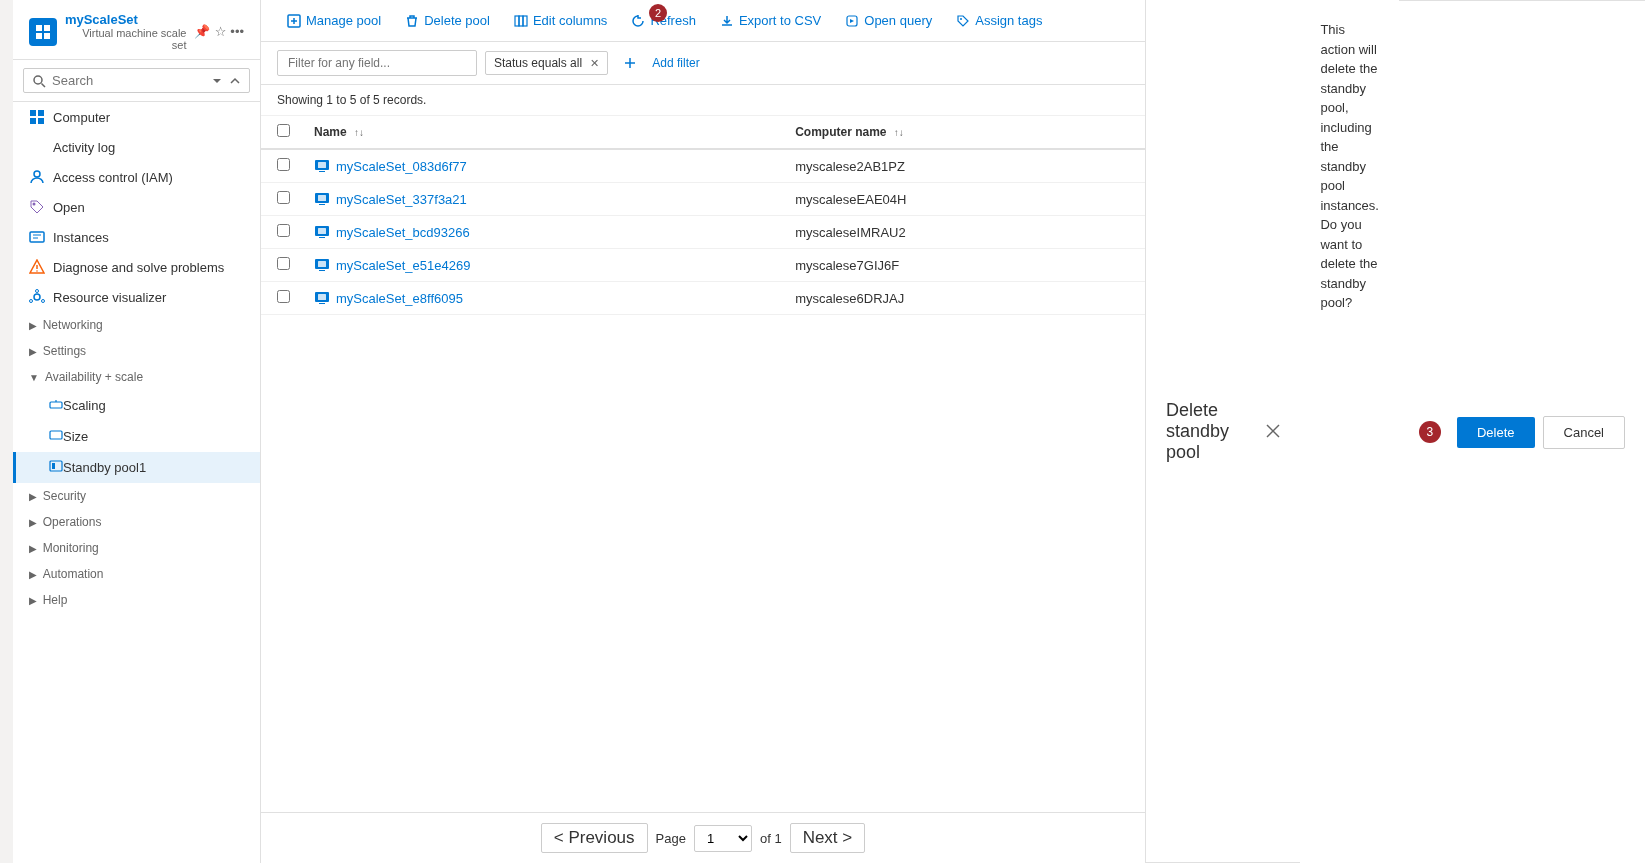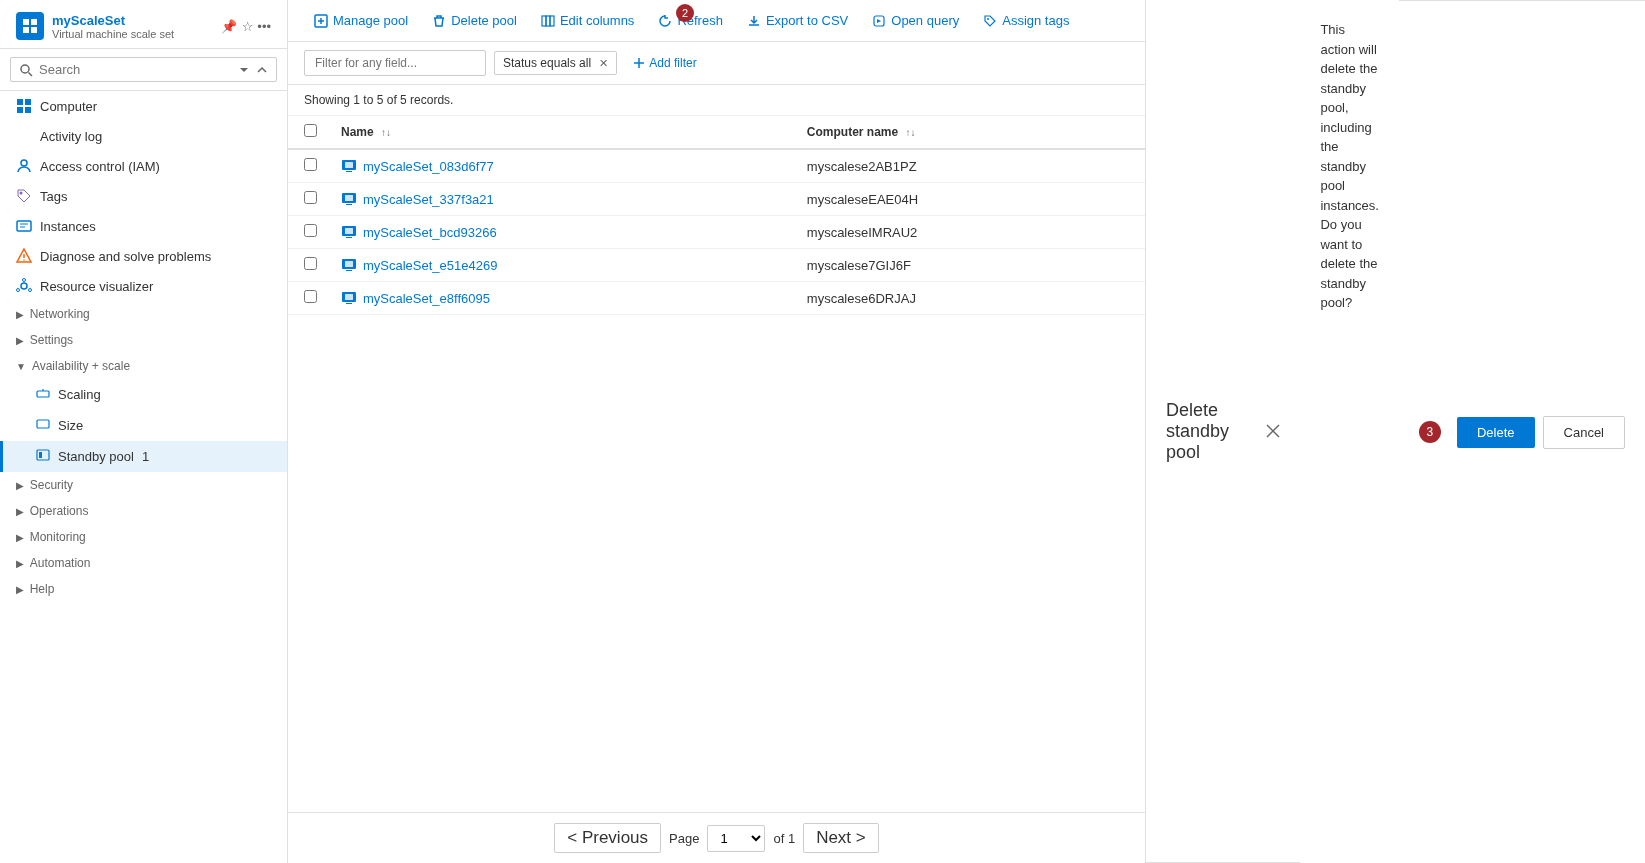--- a/index.html
+++ b/index.html
@@ -1,50 +1,50 @@
 <!DOCTYPE html>
 <html><head>
   <meta charset="utf-8">
   <style>
     * { box-sizing: border-box; margin: 0; padding: 0; }
     body { font-family: 'Segoe UI', Arial, sans-serif; font-size: 13px; color: #333; background: #f3f2f1; display: flex; height: 863px; overflow: hidden; }
 
     
-    .sidebar { width: 288px; background: #fff; border-right: 1px solid #e0e0e0; display: flex; flex-direction: column; height: 100%; overflow-y: auto; flex-shrink: 0; }
+    .sidebar { width: 248px; background: #fff; border-right: 1px solid #e0e0e0; display: flex; flex-direction: column; height: 100%; overflow-y: auto; flex-shrink: 0; margin-left: 13px; }
     .sidebar-header { padding: 12px 16px 8px; border-bottom: 1px solid #e0e0e0; }
     .sidebar-brand { display: flex; align-items: center; gap: 8px; }
     .brand-icon { width: 28px; height: 28px; background: #0078d4; border-radius: 4px; display: flex; align-items: center; justify-content: center; }
     .brand-icon svg { width: 18px; height: 18px; fill: white; }
     .brand-title { font-size: 13px; font-weight: 600; color: #0078d4; }
-    .brand-subtitle { font-size: 11px; color: #666; }
+    .brand-subtitle { font-size: 11px; color: #666; text-align: right; }
     .brand-actions { display: flex; gap: 4px; margin-left: auto; color: #666; font-size: 14px; }
     .sidebar-search { padding: 8px 10px; border-bottom: 1px solid #e0e0e0; }
     .search-box { display: flex; align-items: center; border: 1px solid #ccc; border-radius: 2px; background: #fff; padding: 4px 8px; gap: 6px; }
     .search-box input { border: none; outline: none; font-size: 13px; width: 100%; color: #333; }
     .search-box svg { color: #666; flex-shrink: 0; }
     .sidebar-nav { flex: 1; overflow-y: auto; }
     .nav-item { display: flex; align-items: center; padding: 7px 16px; cursor: pointer; gap: 8px; color: #333; text-decoration: none; position: relative; }
     .nav-item .nav-icon { width: 16px; height: 16px; flex-shrink: 0; display: flex; align-items: center; justify-content: center; }
     .nav-item .nav-label { font-size: 13px; }
     .nav-group { padding: 6px 16px; font-size: 12px; color: #666; display: flex; align-items: center; gap: 6px; cursor: pointer; }
     .nav-group .chevron { font-size: 10px; }
-    .nav-subitem { display: flex; align-items: center; padding: 7px 16px 7px 32px; cursor: pointer; gap: 8px; color: #333; }
+    .nav-subitem { display: flex; align-items: center; padding: 7px 16px 7px 32px; cursor: pointer; color: #333; }
     .nav-subitem.active { background: #e6f2fb; border-left: 3px solid #0078d4; }
 
     
     .main-content { flex: 1; display: flex; flex-direction: column; height: 100%; background: #d946ef; overflow: hidden; }
     .toolbar { display: flex; align-items: center; padding: 8px 16px; border-bottom: 1px solid #e0e0e0; gap: 4px; flex-wrap: wrap; background: #fff; position: relative; }
     .toolbar-btn { display: flex; align-items: center; gap: 5px; padding: 5px 10px; border: none; background: transparent; cursor: pointer; color: #0078d4; font-size: 13px; border-radius: 2px; white-space: nowrap; }
     .toolbar-btn svg { width: 14px; height: 14px; }
 
     .filter-bar { display: flex; align-items: center; padding: 8px 16px; gap: 8px; border-bottom: 1px solid #e0e0e0; background: #fff; }
-    .filter-input { border: 1px solid #ccc; border-radius: 2px; padding: 5px 10px; font-size: 12px; width: 182px; color: #666; }
+    .filter-input { border: 1px solid #ccc; border-radius: 2px; padding: 5px 10px; font-size: 12px; width: 200px; color: #666; }
     .filter-tag { display: flex; align-items: center; gap: 4px; background: #fff; border: 1px solid #ccc; border-radius: 2px; padding: 4px 8px; font-size: 12px; }
     .filter-tag .close { cursor: pointer; color: #666; margin-left: 4px; font-size: 11px; }
-    .add-filter-btn { display: flex; align-items: center; gap: 4px; color: #0078d4; cursor: pointer; font-size: 12px; border: none; background: transparent; padding: 4px 8px; }
+    .add-filter-btn { display: flex; align-items: center; gap: 16px; color: #0078d4; cursor: pointer; font-size: 12px; border: none; background: transparent; padding: 4px 8px; }
 
     .records-count { padding: 8px 16px; font-size: 12px; color: #333; border-bottom: 1px solid #f0f0f0; background: #fff; }
 
     .table-container { flex: 1; overflow-y: auto; background: #fff; }
     table { width: 100%; border-collapse: collapse; }
     th { padding: 8px 16px; text-align: left; font-weight: 600; font-size: 12px; color: #333; border-bottom: 2px solid #e0e0e0; background: #fff; white-space: nowrap; }
     th .sort-icon { font-size: 10px; margin-left: 4px; color: #666; }
     td { padding: 8px 16px; border-bottom: 1px solid #f0f0f0; font-size: 13px; }
     .checkbox-col { width: 32px; padding: 8px 8px 8px 16px; }
     .instance-link { color: #0078d4; text-decoration: none; display: flex; align-items: center; }
@@ -138,21 +138,21 @@
       </span>
       <span class="nav-label">Access control (IAM)</span>
     </div>
     <div class="nav-item">
       <span class="nav-icon">
         <svg width="16" height="16" viewBox="0 0 16 16" fill="#8764b8">
             <path d="M2 2h6l6 6-6 6-6-6V2z" stroke="#8764b8" stroke-width="1" fill="none"></path>
             <circle cx="5" cy="5" r="1.5" fill="#8764b8"></circle>
           </svg>
       </span>
-      <span class="nav-label">Tags</span>
+      <span class="nav-label">Open</span>
     </div>
     <div class="nav-item">
       <span class="nav-icon">
         <svg width="16" height="16" viewBox="0 0 16 16" fill="none">
             <rect x="1" y="3" width="14" height="10" rx="1" stroke="#0078d4" stroke-width="1.5"></rect>
             <line x1="4" y1="6" x2="12" y2="6" stroke="#0078d4" stroke-width="1"></line>
             <line x1="4" y1="9" x2="9" y2="9" stroke="#0078d4" stroke-width="1"></line>
           </svg>
       </span>
       <span class="nav-label">Instances</span>

